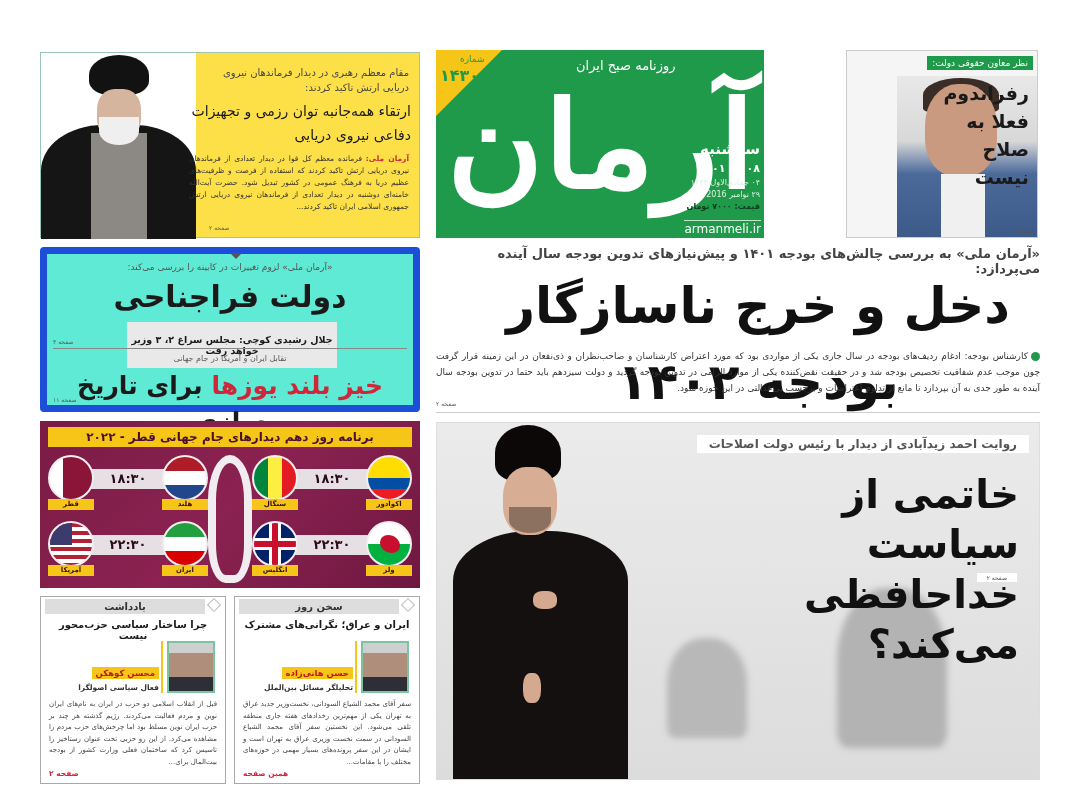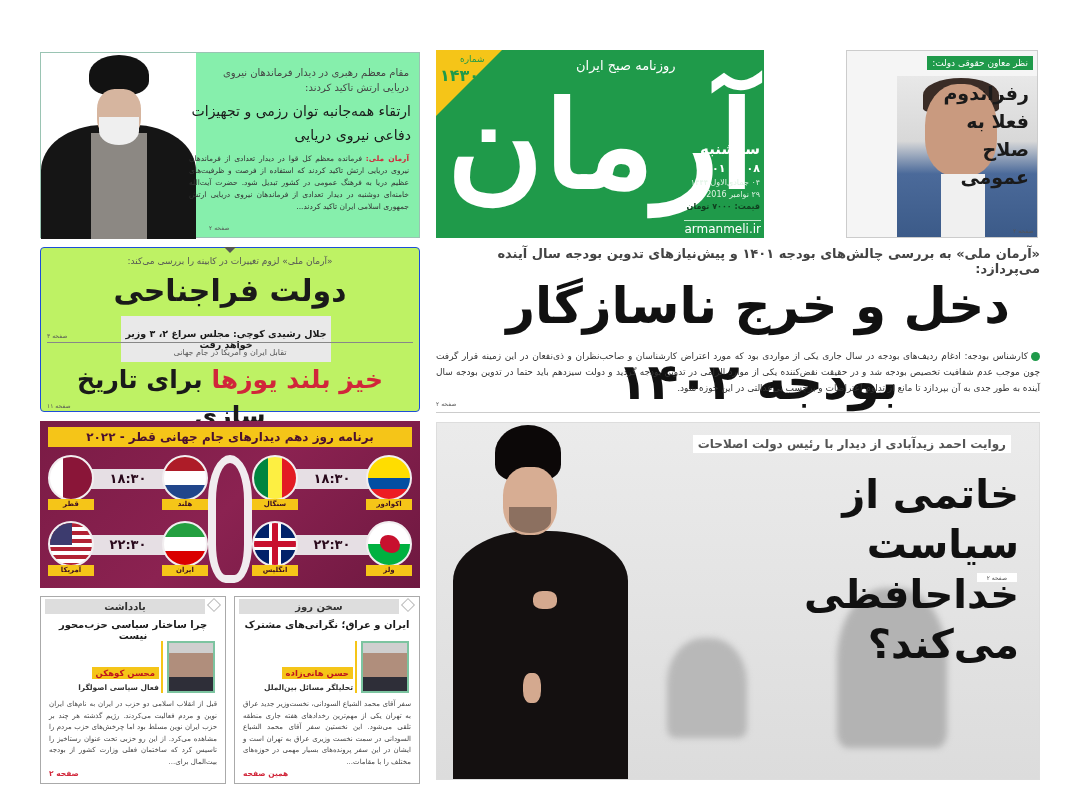--- a/index.html
+++ b/index.html
@@ -26,35 +26,35 @@
   #topright { left: 846px; top: 50px; width: 192px; height: 188px; background: #f5f5f5; border: 1px solid #ccc; overflow: hidden; }
   #topright .photo { position: absolute; left: 50px; top: 25px; width: 142px; height: 163px; background: linear-gradient(180deg, #e8e8e8 0%, #d8d8d8 40%, #4b6a9a 60%, #3b5a88 100%); }
   #topright .photo .head { position: absolute; left: 28px; top: 8px; width: 72px; height: 92px; border-radius: 45% 45% 40% 40%; background: #c99a7f; }
   #topright .photo .hair { position: absolute; left: 26px; top: 2px; width: 76px; height: 34px; border-radius: 50% 50% 10% 10%; background: #3a2c26; }
   #topright .photo .shirt { position: absolute; left: 44px; top: 98px; width: 44px; height: 65px; background: #f0f0f0; }
   #topright .kicker { position: absolute; right: 4px; top: 5px; background: #1f9a4a; color: #fff; font-size: 9px; padding: 2px 5px; }
   #topright .head-text { position: absolute; right: 8px; top: 28px; width: 90px; font-size: 19px; font-weight: bold; line-height: 28px; color: #1a1a1a; text-align: right; }
   #topright .page-ref { position: absolute; left: 166px; bottom: 3px; font-size: 6px; color: #555; }
 
   
-  #leader { left: 40px; top: 52px; width: 380px; height: 186px; border: 1px solid #9ac4b3; background: #86efac; }
+  #leader { left: 40px; top: 52px; width: 380px; height: 186px; border: 1px solid #9ac4b3; background: #fde047; }
   #leader .photo { position: absolute; left: 0; top: 0; width: 155px; height: 186px; background: #fff; overflow: hidden; }
   #leader .photo .turban { position: absolute; left: 48px; top: 2px; width: 60px; height: 40px; border-radius: 50% 50% 35% 35%; background: #121212; }
   #leader .photo .face { position: absolute; left: 56px; top: 36px; width: 44px; height: 50px; border-radius: 40%; background: #d6b59f; }
   #leader .photo .beard { position: absolute; left: 58px; top: 64px; width: 40px; height: 28px; border-radius: 0 0 50% 50%; background: #efefef; }
   #leader .photo .robe { position: absolute; left: 0; top: 72px; width: 155px; height: 114px; border-radius: 40% 40% 0 0; background: #151515; }
   #leader .photo .inner { position: absolute; left: 50px; top: 80px; width: 56px; height: 106px; background: #8c8883; }
   #leader .kicker { position: absolute; right: 10px; top: 12px; width: 210px; font-size: 10px; color: #444; line-height: 15px; text-align: right; }
   #leader .headline { position: absolute; right: 8px; top: 46px; width: 230px; font-size: 14px; font-weight: normal; line-height: 24px; text-align: right; }
   #leader .body { position: absolute; right: 10px; top: 100px; width: 220px; font-size: 7.5px; line-height: 12px; color: #333; text-align: justify; }
   #leader .body .src { color: #d1263a; font-weight: bold; }
   #leader .page-ref { position: absolute; left: 168px; bottom: 6px; font-size: 6px; color: #555; }
 
   
-  #midleft { left: 40px; top: 247px; width: 380px; height: 165px; border: 1px solid #1d4ed8; border-radius: 4px; background: #bef264; }
+  #midleft { left: 40px; top: 247px; width: 380px; height: 165px; border: 7px solid #1d4ed8; border-radius: 4px; background: #5eead4; }
   #midleft .tick { position: absolute; left: 183px; top: -1px; width: 0; height: 0; border-left: 6px solid transparent; border-right: 6px solid transparent; border-top: 6px solid #555; }
   #midleft .kicker1 { position: absolute; left: 0; width: 100%; top: 8px; text-align: center; font-size: 9px; color: #555; }
   #midleft .head1 { position: absolute; left: 0; width: 100%; top: 22px; text-align: center; font-size: 30px; font-weight: bold; line-height: 42px; }
   #midleft .sub1 { position: absolute; left: 80px; top: 68px; width: 210px; text-align: center; font-size: 9.5px; font-weight: bold; background: #e9e9e9; padding: 12px 0; }
   #midleft .ref1 { position: absolute; left: 6px; top: 84px; font-size: 6px; color: #555; }
   #midleft .divider { position: absolute; left: 6px; right: 6px; top: 94px; border-top: 1px solid #888; }
   #midleft .kicker2 { position: absolute; left: 0; width: 100%; top: 100px; text-align: center; font-size: 8px; color: #555; }
   #midleft .head2 { position: absolute; left: 0; width: 100%; top: 114px; text-align: center; font-size: 25px; font-weight: bold; line-height: 36px; }
   #midleft .head2 .red { color: #d1263a; }
   #midleft .ref2 { position: absolute; left: 6px; bottom: 2px; font-size: 6px; color: #555; }
@@ -113,21 +113,21 @@
   
   #feature { left: 436px; top: 422px; width: 604px; height: 358px; background: linear-gradient(180deg, #ebebeb 0%, #dcdcdc 100%); overflow: hidden; border: 1px solid #ddd; }
   #feature .shadow1 { position: absolute; left: 230px; top: 215px; width: 80px; height: 100px; background: #b8b8b8; border-radius: 45% 45% 10% 10%; filter: blur(3px); }
   #feature .shadow2 { position: absolute; left: 400px; top: 165px; width: 110px; height: 160px; background: #b3b3b3; border-radius: 45% 45% 10% 10%; filter: blur(3px); }
   #feature .robe { position: absolute; left: 16px; top: 108px; width: 175px; height: 250px; background: #141010; border-radius: 45% 45% 0 0 / 20% 20% 0 0; }
   #feature .turban { position: absolute; left: 58px; top: 2px; width: 66px; height: 56px; border-radius: 50% 50% 30% 30%; background: #0c0808; }
   #feature .face { position: absolute; left: 66px; top: 44px; width: 54px; height: 68px; border-radius: 42%; background: #d7ad93; }
   #feature .beard { position: absolute; left: 72px; top: 84px; width: 42px; height: 26px; border-radius: 0 0 50% 50%; background: #8c7060; }
   #feature .hand { position: absolute; left: 96px; top: 168px; width: 24px; height: 18px; border-radius: 40%; background: #d4a98f; }
   #feature .hand2 { position: absolute; left: 86px; top: 250px; width: 18px; height: 30px; border-radius: 40%; background: #d4a98f; }
-  #feature .kicker { position: absolute; right: 28px; top: 12px; background: #fff; font-size: 12px; font-weight: bold; color: #555; padding: 2px 5px; }
+  #feature .kicker { position: absolute; right: 10px; top: 12px; background: #fff; font-size: 12px; font-weight: bold; color: #555; padding: 2px 12px; }
   #feature .head { position: absolute; right: 20px; top: 46px; width: 330px; font-size: 40px; font-weight: bold; line-height: 50px; color: #111; }
   #feature .ref { position: absolute; right: 22px; top: 150px; background: #fff; font-size: 6px; color: #555; padding: 1px 10px; }
 </style>
 </head>
 <body>
 
 <div id="masthead" class="abs">
   <div class="issue-tri"></div>
   <span class="issue-label">شماره</span>
   <span class="issue-num">۱۴۳۰</span>
@@ -143,21 +143,21 @@
   <span class="site">armanmeli.ir</span>
 </div>
 
 <div id="topright" class="abs">
   <div class="photo">
     <div class="hair"></div>
     <div class="head"></div>
     <div class="shirt"></div>
   </div>
   <span class="kicker">نظر معاون حقوقی دولت:</span>
-  <div class="head-text">رفراندوم فعلا به صلاح عمومی</div>
+  <div class="head-text">رفراندوم فعلا به صلاح نیست</div>
   <span class="page-ref">صفحه ۲</span>
 </div>
 
 <div id="leader" class="abs">
   <div class="photo">
     <div class="robe"></div>
     <div class="inner"></div>
     <div class="turban"></div>
     <div class="face"></div>
     <div class="beard"></div>

